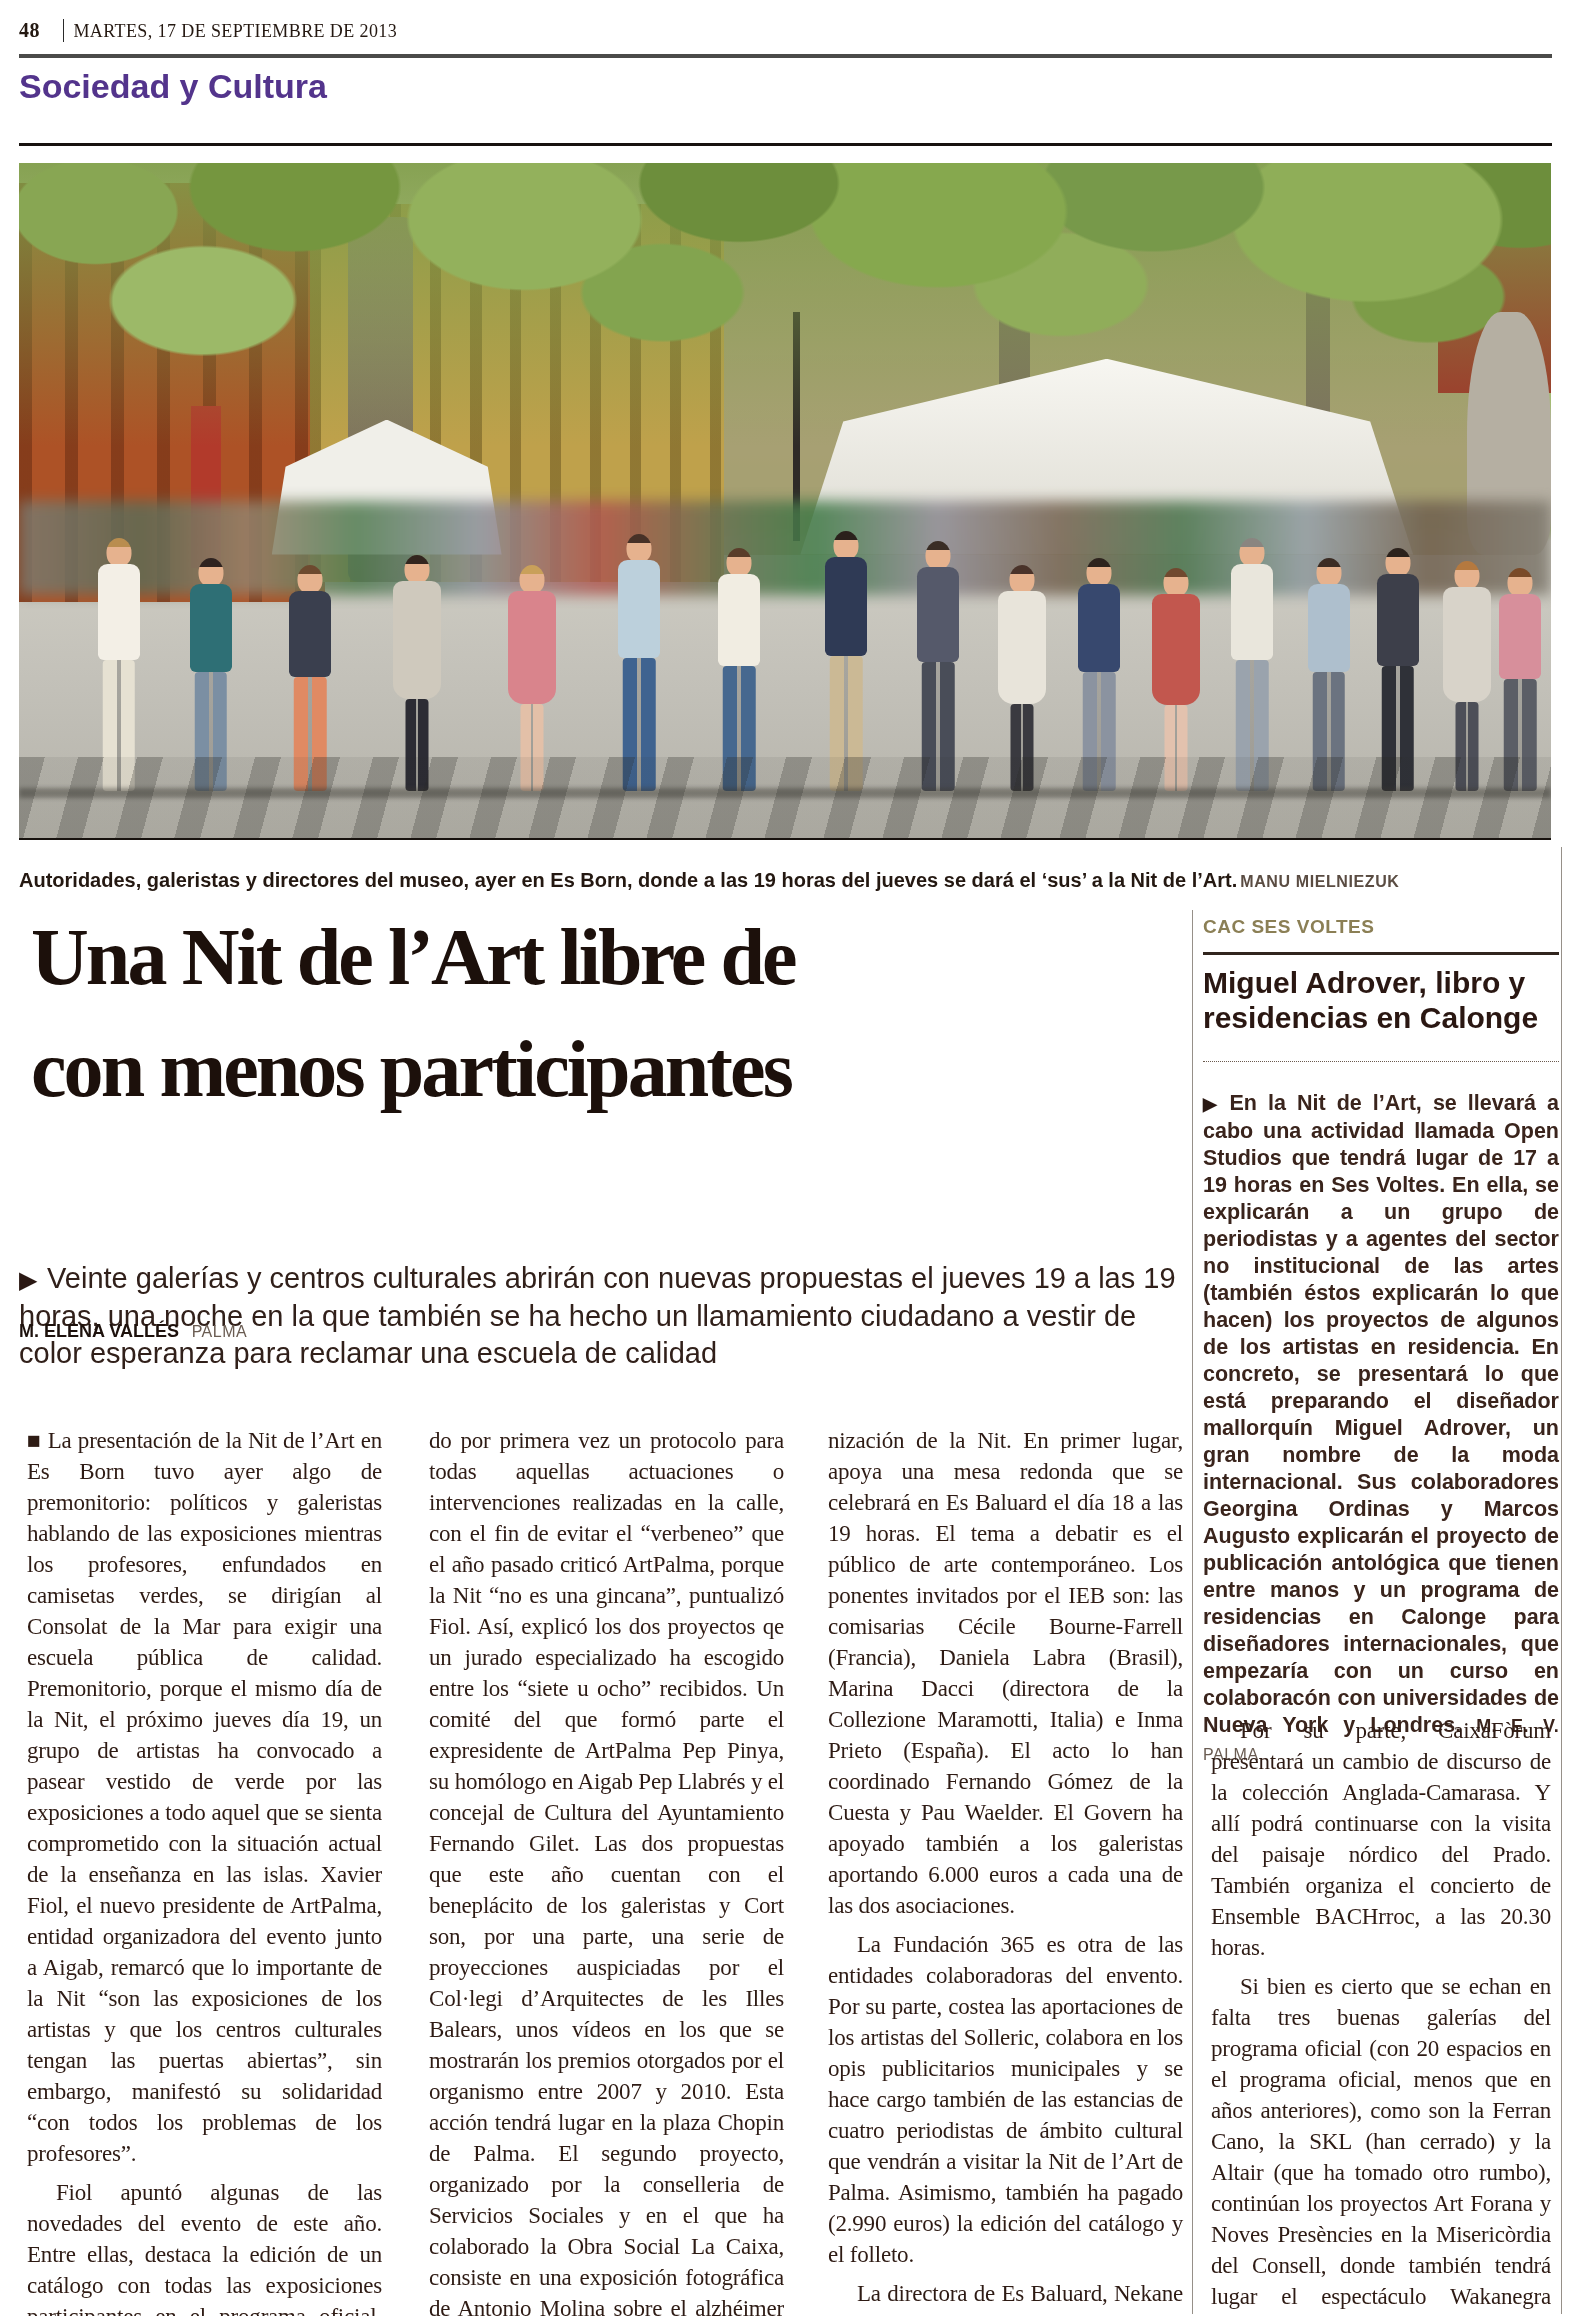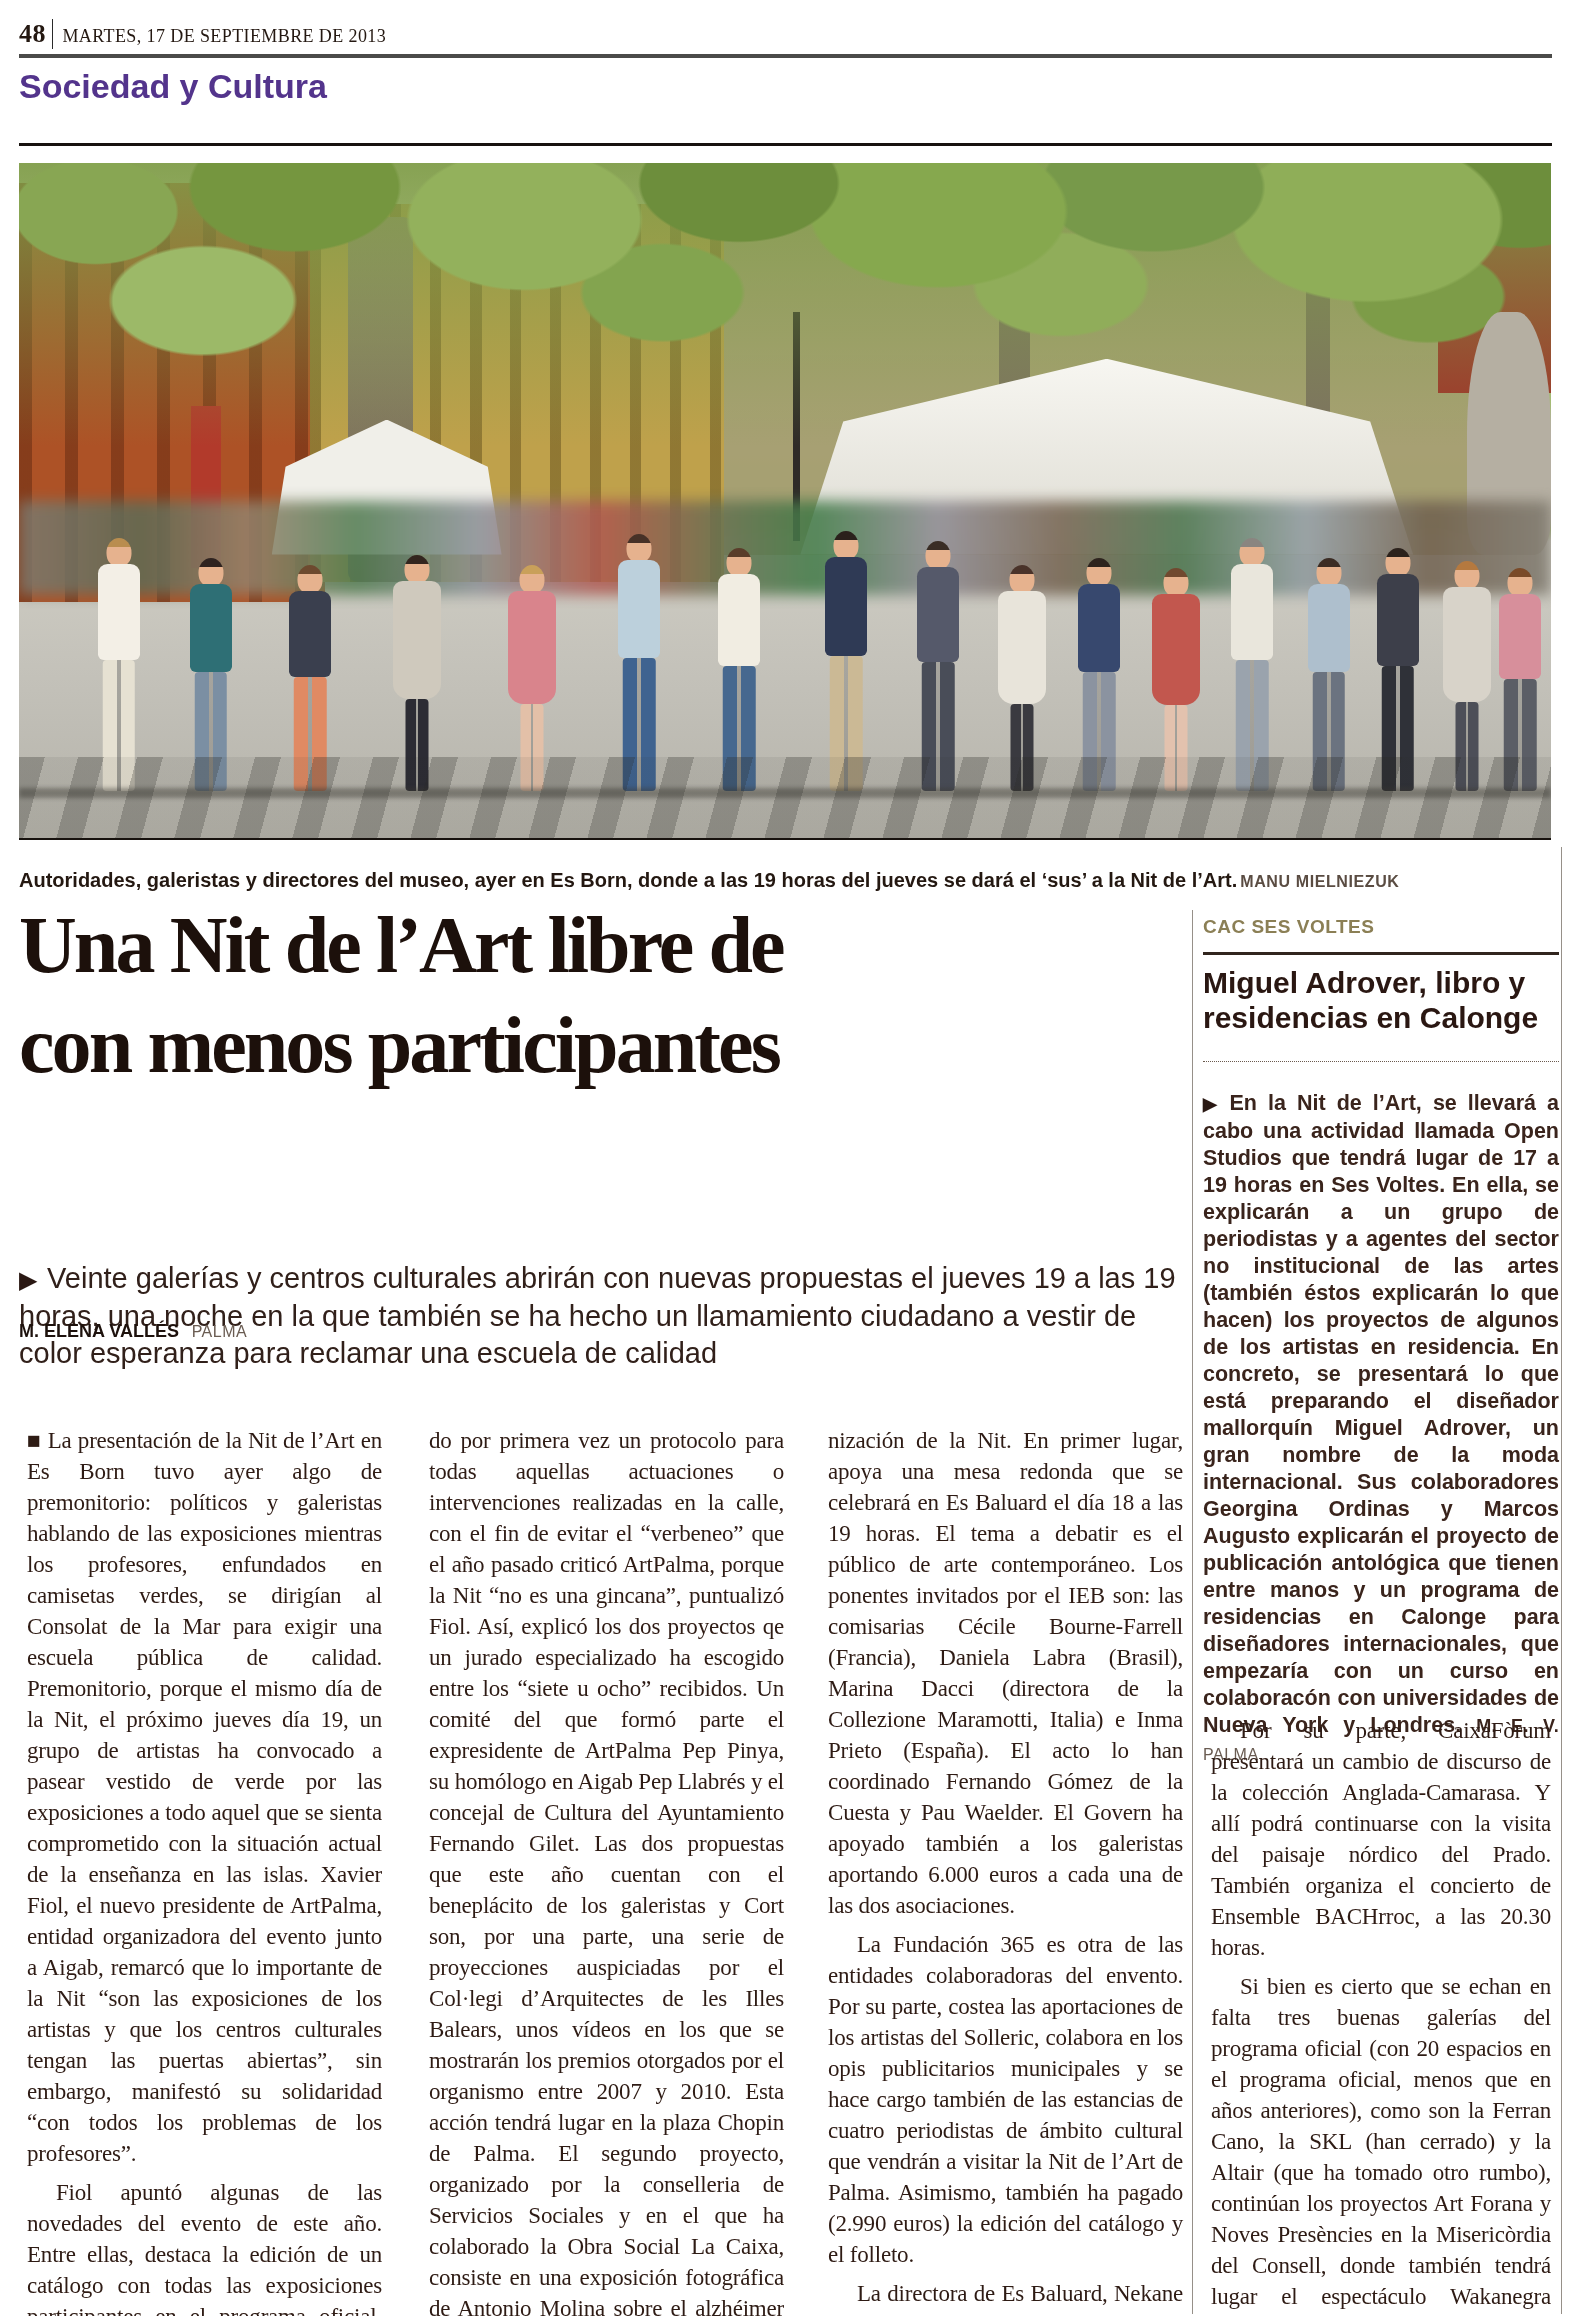--- a/index.html
+++ b/index.html
@@ -2,21 +2,21 @@
 <html lang="es"><head>
 <meta charset="utf-8">
 <style>
   html,body{margin:0;padding:0}
   body{position:relative;width:1571px;height:2324px;background:#fff;overflow:hidden;
        font-family:"Liberation Serif",serif;color:#2e1b14;-webkit-font-smoothing:antialiased}
   .abs{position:absolute}
 
   
   .folio{left:19px;top:19px;display:flex;align-items:baseline;font-size:18px;color:#241811;letter-spacing:0.4px}
-  .folio .num{font-weight:bold;font-size:26px;padding-right:6px;border-right:1.9px solid #2a2a2a}
+  .folio .num{font-weight:bold;font-size:20px;padding-right:23px;border-right:1.9px solid #2a2a2a}
   .folio .date{padding-left:9.6px}
   .rule-top{left:19px;right:19px;top:54px;height:3.8px;background:#4b4b49}
   .section-title{left:19px;top:67px;font-family:"Liberation Sans",sans-serif;font-weight:bold;
        font-size:34px;color:#53348c}
   .rule-black{left:19px;right:19px;top:143px;height:2.9px;background:#17120e}
 
   
   .photo{left:19px;top:163px;width:1532px;height:675px;overflow:hidden;border-bottom:2.9px solid #17120e;background:#b7c98f}
   .photo .layer{position:absolute}
   .ph-sky{inset:0;background:linear-gradient(#c9d6a8,#b0c482 30%,#9db46e 54%,#cfcdc4 56%,#c2c0b8 78%,#b5b3aa 100%)}
@@ -71,21 +71,21 @@
   .person.dress .legs{top:calc(26px + 50%);width:23px}
 
   
   .caption{left:19px;top:849px;width:1529px;font-family:"Liberation Sans",sans-serif;
       font-weight:bold;font-size:20px;color:#241811}
   .caption .credit{font-weight:600;font-size:16px;color:#5a4c42;letter-spacing:0.6px;margin-left:3px}
 
   
   .headline{left:19px;top:895px;width:1185px;font-family:"Liberation Serif",serif;font-weight:700;
       font-size:80px;line-height:100px;letter-spacing:-2.9px;color:#1c100b}
-  .headline p{margin:0}
+  .headline p{margin:12px}
   .standfirst{left:19px;top:1231px;width:1164px;font-family:"Liberation Sans",sans-serif;
       font-size:29px;line-height:37px;color:#31201a}
   .standfirst .arrow{font-size:24px;color:#2a1813;margin-right:9.6px}
   .byline{left:19px;top:1321px;font-family:"Liberation Sans",sans-serif;font-size:18px}
   .byline .author{font-weight:bold;color:#1d110c}
   .byline .place{font-size:16px;color:#6a5c52;margin-left:7.6px;letter-spacing:0.5px}
 
   
   .col{position:absolute;top:1417px;bottom:7.6px;width:371px;overflow:hidden;
       font-size:23px;line-height:31px;letter-spacing:-0.2px;text-align:justify;color:#2e1b14}

